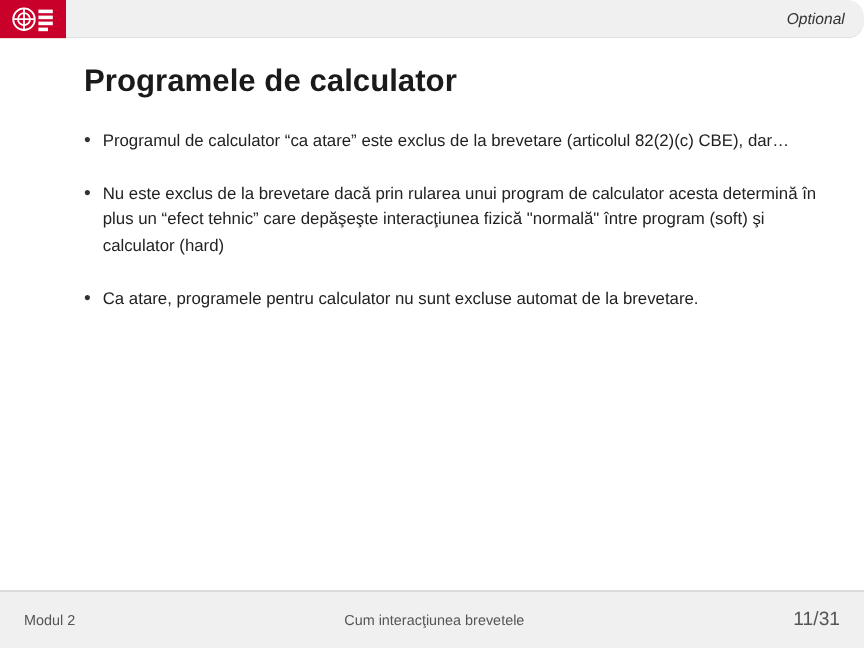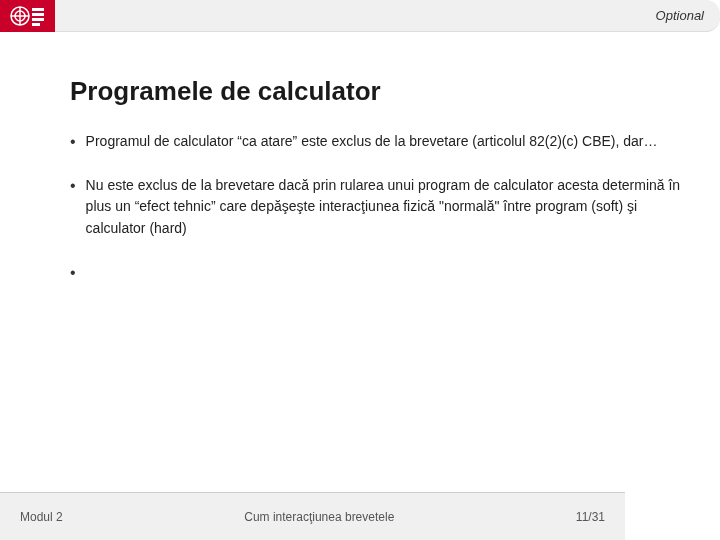--- a/index.html
+++ b/index.html
@@ -58,21 +58,20 @@
     }
 
     
     #main-content {
       position: absolute;
       top: 32px;
       left: 60px;
       right: 20px;
       bottom: 50px;
       padding: 20px 10px 10px 10px;
-      margin-top: 24px;
     }
 
     #slide-title {
       font-size: 26px;
       font-weight: bold;
       color: #1a1a1a;
       margin-bottom: 24px;
     }
 
     .bullet-item {
@@ -93,21 +92,21 @@
       font-size: 14px;
       color: #222;
       line-height: 1.55;
     }
 
     
     #bottom-bar {
       position: absolute;
       bottom: 0;
       left: 0;
-      width: 625px;
+      width: 720px;
       height: 48px;
       background: #f0f0f0;
       border-top: 1px solid #ccc;
       display: flex;
       align-items: center;
       justify-content: space-between;
       padding: 0 20px;
       gap: 26px;
     }
 
@@ -115,21 +114,21 @@
       font-size: 12px;
       color: #555;
     }
 
     #bottom-bar .footer-center {
       font-size: 12px;
       color: #555;
     }
 
     #bottom-bar .footer-right {
-      font-size: 12px;
+      font-size: 16px;
       color: #555;
     }
 
     
     #left-accent {
       position: absolute;
       top: 32px;
       left: 0;
       width: 55px;
       bottom: 48px;
@@ -166,20 +165,21 @@
     <span class="bullet-text">Programul de calculator  “ca atare” este exclus de la brevetare (articolul 82(2)(c) CBE), dar…</span>
   </div>
 
   <div class="bullet-item">
     <span class="bullet-dot">•</span>
     <span class="bullet-text">Nu este exclus de la brevetare dacă prin rularea unui program de calculator acesta determină în plus un “efect tehnic” care depăşeşte interacţiunea fizică "normală" între program (soft) şi calculator (hard)</span>
   </div>
 
   <div class="bullet-item">
     <span class="bullet-dot">•</span>
+    <span class="bullet-text">Ca atare, programele pentru calculator nu sunt  excluse automat de la brevetare.</span>
   </div>
 </div>
 
 <div id="bottom-bar">
   <span class="footer-left">Modul 2</span>
   <span class="footer-center">Cum interacţiunea brevetele</span>
   <span class="footer-right">11/31</span>
 </div>
 
 </body></html>

